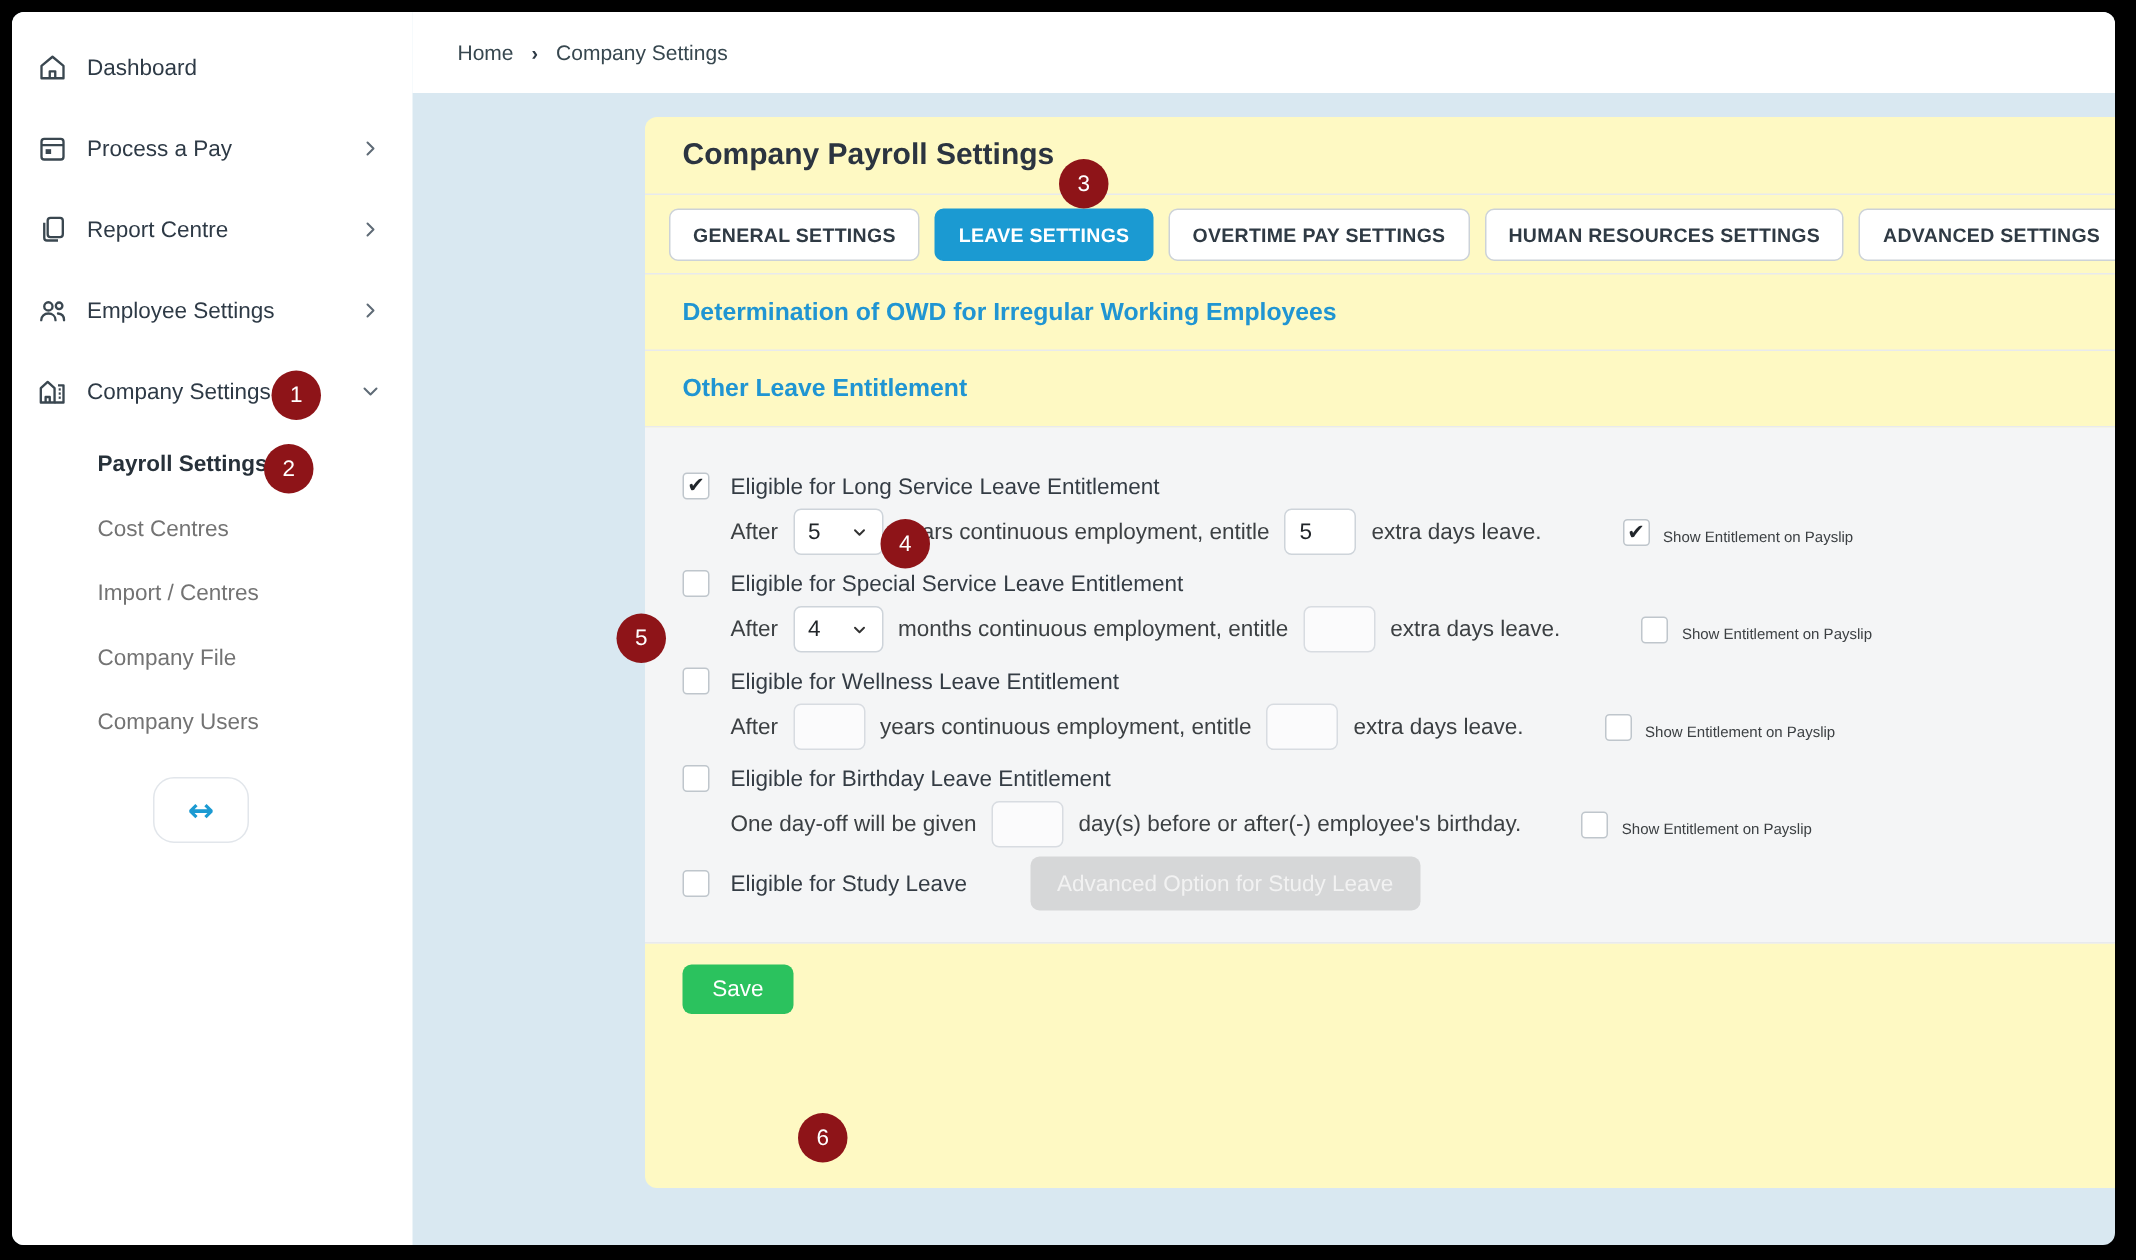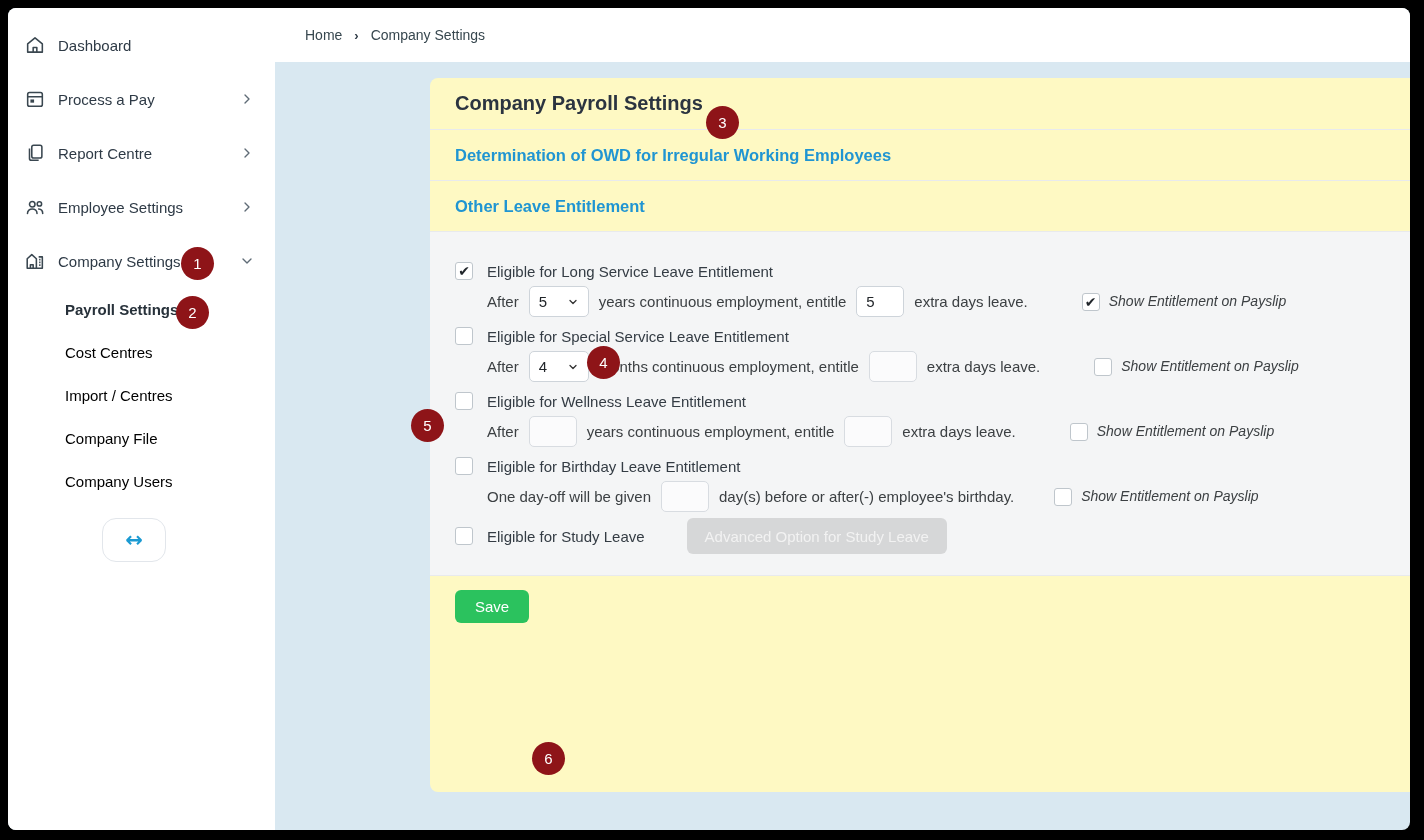--- a/index.html
+++ b/index.html
@@ -10,21 +10,21 @@
             background:#d9e8f1; border-radius:8px; overflow:hidden; }
 
   
   .sidebar { position:absolute; left:0; top:0; width:267px; height:100%; background:#fff; z-index:2; }
   .nav { padding-top:10px; }
   .nav-item { display:flex; align-items:center; height:54px; padding:0 20px 0 16px; cursor:pointer; }
   .nav-item .ico { width:22px; height:22px; margin-right:12px; flex:0 0 22px; display:flex; align-items:center; }
   .nav-item .lbl { font-size:15px; font-weight:500; color:#2e3a46; flex:1; }
   .nav-item .chev { width:16px; height:16px; color:#5f6b76; }
   .subnav { padding-left:57px; }
-  .subnav-item { height:43px; display:flex; align-items:center; font-size:15px; color:#000000; cursor:pointer; position:relative; }
+  .subnav-item { height:43px; display:flex; align-items:center; font-size:15px; color:#737373; cursor:pointer; position:relative; }
   .subnav-item.active { font-weight:700; color:#27313a; }
   .collapse-btn { position:absolute; left:94px; top:510px; width:64px; height:44px;
                   border:1px solid #e2e6eb; border-radius:14px; background:#fff;
                   display:flex; align-items:center; justify-content:center; cursor:pointer; }
   .collapse-btn span { color:#1b9ad2; font-size:21px; font-weight:bold; font-family:"DejaVu Sans",sans-serif; line-height:1; }
 
   
   .topbar { position:absolute; left:267px; top:0; right:0; height:54px; background:#fff;
             display:flex; align-items:center; padding-left:30px; z-index:1; }
   .crumb { font-size:14px; color:#37474f; }
@@ -58,21 +58,21 @@
          display:inline-flex; align-items:center; justify-content:center; flex:0 0 18px; cursor:pointer; }
   .cbx.checked::after { content:"✔"; font-size:14px; font-weight:700; color:#21262b;
                         font-family:"DejaVu Sans",sans-serif; line-height:1; }
 
   .selbox { width:60px; height:31px; background:#fff; border:1px solid #ced4da; border-radius:5px;
             display:inline-flex; align-items:center; justify-content:space-between; padding:0 9px;
             font-size:15px; color:#212529; cursor:pointer; }
   .inputbox { width:48px; height:31px; background:#fff; border:1px solid #ced4da; border-radius:5px;
               padding:0 9px; font-size:15px; color:#212529; font-family:inherit; }
   .inputbox.empty { background:#fbfbfc; border-color:#d8dce1; }
-  .payslip { display:inline-flex; align-items:flex-start; gap:9px; margin-left:44px; font-size:14px; color:#3c4043;font-style:italic; }
+  .payslip { display:inline-flex; align-items:flex-end; gap:9px; margin-left:44px; font-size:10px; color:#3c4043; }
 
   .disabled-btn { margin-left:28px; background:#d6d7d8; color:#f2f2f2; border:none; border-radius:6px;
                   height:36px; padding:0 18px; font-size:15px; font-family:inherit; cursor:default; }
 
   .card-footer { padding:14px 25px; }
   .save-btn { background:#2bc25e; color:#fff; border:none; border-radius:6px; width:74px; height:33px;
               font-size:15px; font-weight:500; font-family:inherit; cursor:pointer; }
 
   
   .badge { position:absolute; width:33px; height:33px; border-radius:50%; background:#8e1418;
@@ -196,20 +196,27 @@
       <span class="crumb">Company Settings</span>
     </nav>
   </header>
 
   <main class="card">
 
     <div class="card-title">
       <h1>Company Payroll Settings</h1>
     </div>
 
+    <div class="tabs">
+      <button class="tab">GENERAL SETTINGS</button>
+      <button class="tab active">LEAVE SETTINGS</button>
+      <button class="tab">OVERTIME PAY SETTINGS</button>
+      <button class="tab">HUMAN RESOURCES SETTINGS</button>
+      <button class="tab">ADVANCED SETTINGS</button>
+    </div>
 
     <div class="acc-row">
       <span class="acc-lbl">Determination of OWD for Irregular Working Employees</span>
     </div>
     <div class="acc-row">
       <span class="acc-lbl">Other Leave Entitlement</span>
     </div>
 
     <section class="panel">
 

